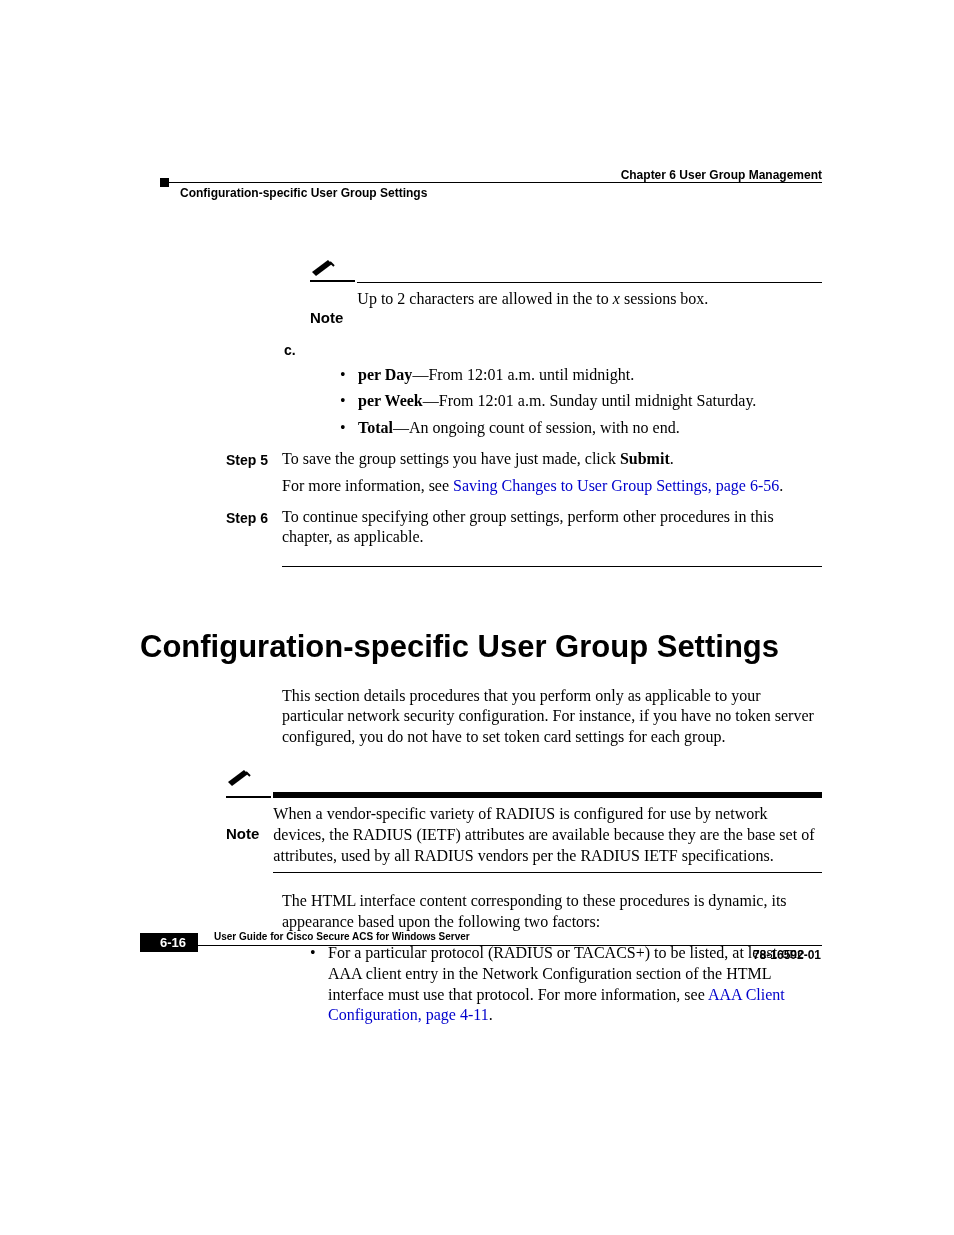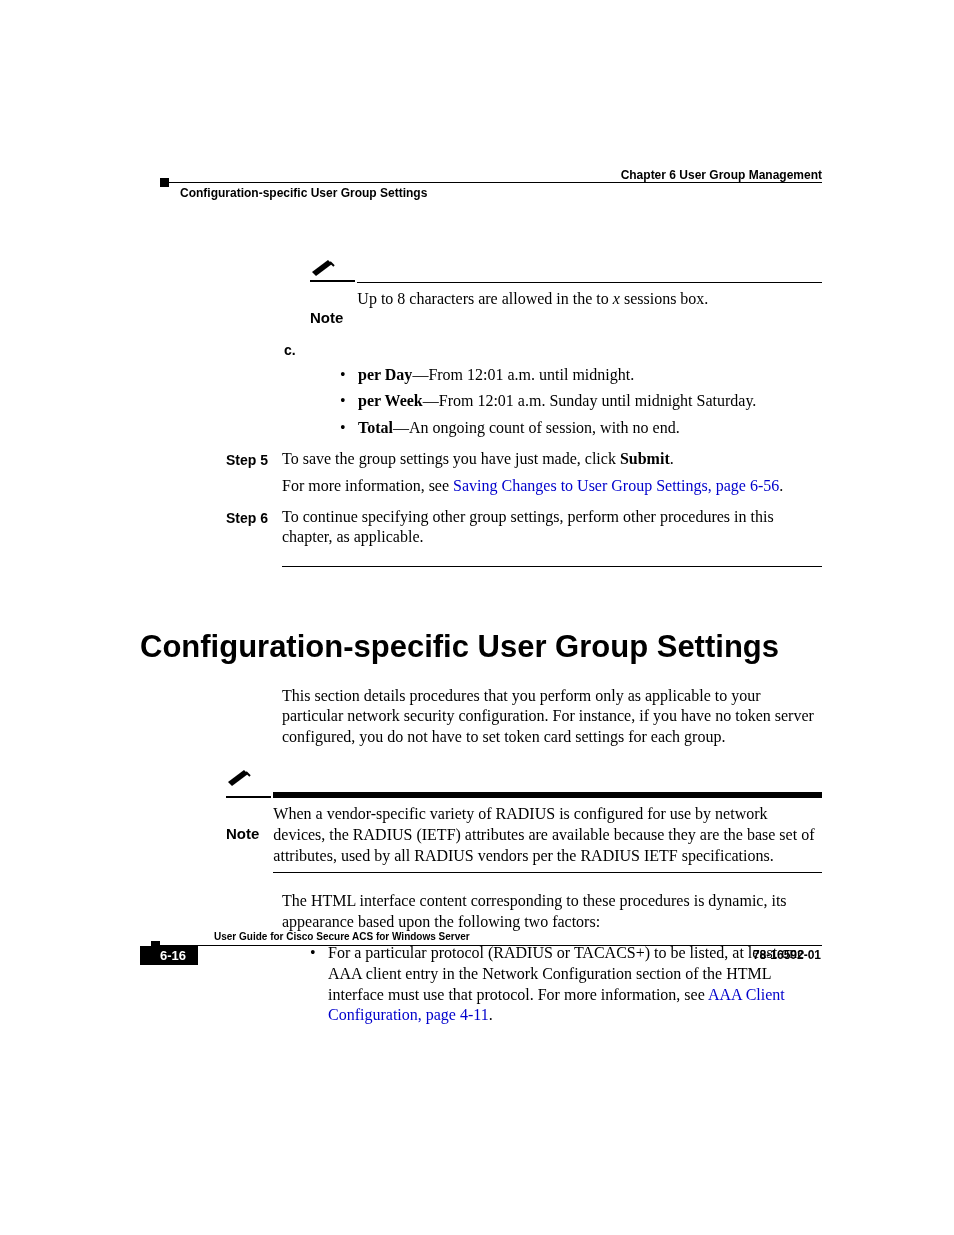--- a/index.html
+++ b/index.html
@@ -234,21 +234,21 @@
   }
   .footer .guide {
     position: absolute;
     left: 74px;
     top: -2px;
     font-size: 10px;
   }
   .footer .pagenum-box {
     position: absolute;
     left: 0;
-    top: 13px;
+    top: 0;
     background: #000;
     color: #fff;
     font-size: 13px;
     padding: 2px 12px 2px 20px;
   }
   .footer .docnum {
     position: absolute;
     right: 1px;
     top: 15px;
     font-size: 12px;
@@ -274,21 +274,21 @@
           <svg width="28" height="18" viewBox="0 0 28 18">
             <path d="M2 14 L18 2 L22 6 L6 18 Z" fill="#000"></path>
             <path d="M20 4 L24 8" stroke="#000" stroke-width="2"></path>
           </svg>
         </div>
         <div class="note-gutter">Note</div>
       </div>
       <div class="note-text-col">
         <div style="height:26px"></div>
         <div class="note-text">
-          <span>Up to 8 characters are allowed in the to </span><span class="i">x</span><span> sessions box.</span>
+          <span>Up to 2 characters are allowed in the to </span><span class="i">x</span><span> sessions box.</span>
         </div>
       </div>
     </div>
 
     <div class="sub-row">
       <div class="sub-label">c.</div>
     </div>
     <ul class="opts" style="margin-left:142px;">
       <li><span class="b">per Day</span><span>—From 12:01 a.m. until midnight.</span></li>
       <li><span class="b">per Week</span><span>—From 12:01 a.m. Sunday until midnight Saturday.</span></li>

